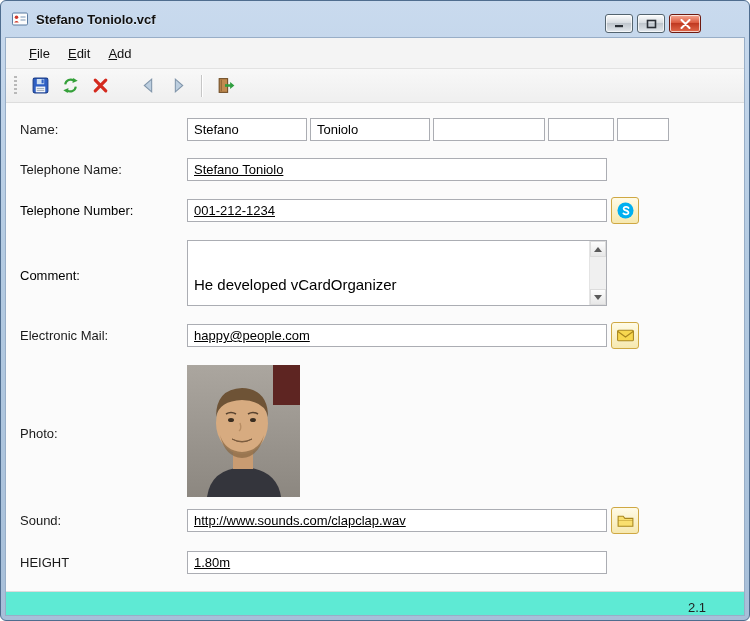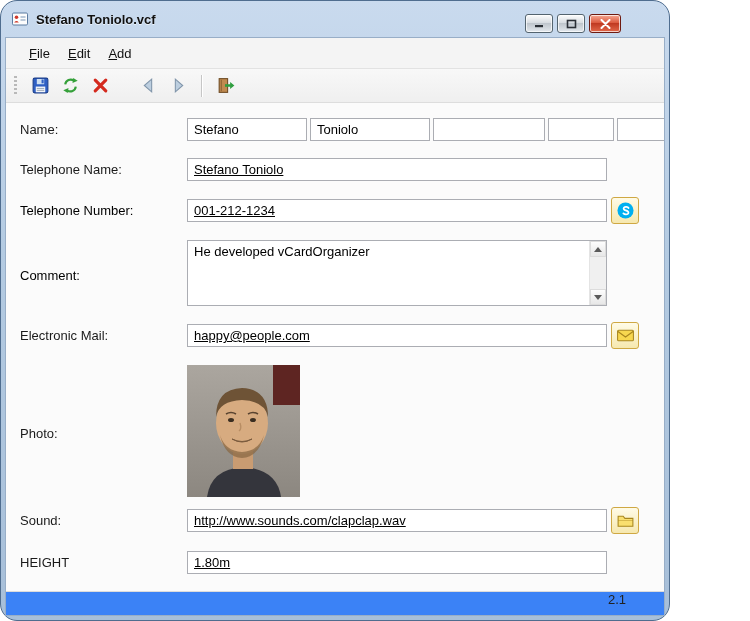--- a/index.html
+++ b/index.html
@@ -1,21 +1,21 @@
 <!DOCTYPE html>
 <html><head>
 <meta charset="utf-8">
 <style>
   * { margin:0; padding:0; box-sizing:border-box; }
   html,body { background:#ffffff; font-family:"Liberation Sans","DejaVu Sans",sans-serif; }
 
   .window {
-    position:relative; width:670px; height:621px;
+    position:relative; width:750px; height:621px;
     background:linear-gradient(180deg,#c9daee 0%,#b4cbe2 40%,#a7bfd9 100%);
-    border:1px solid #4f6d8f; border-radius:17px;
+    border:1px solid #4f6d8f; border-radius:6px;
     overflow:hidden;
   }
 
   
   .titlebar { height:36px; display:flex; align-items:center; padding:0 10px; }
   .title-icon { width:18px; height:18px; margin-right:7px; flex:0 0 auto; }
   .title-text { font-size:13px; font-weight:600; color:#101010; text-shadow:0 1px 0 rgba(255,255,255,.65); }
 
   .window-controls { position:absolute; top:13px; right:48px; display:flex; gap:4px; }
   .win-btn {
@@ -67,37 +67,37 @@
 
   .action-btn { width:28px; height:27px; margin-left:4px; cursor:pointer;
     border:1px solid #cfa843; border-radius:3px;
     background:linear-gradient(180deg,#fffbe7,#f6e8af);
     display:flex; align-items:center; justify-content:center; }
 
   .comment-box { position:relative; width:420px; height:66px;
     border:1px solid #abadb3; background:#fff; }
   .comment-box textarea { width:calc(100% - 18px); height:100%; border:none; resize:none;
     outline:none; background:transparent; padding:3px 6px;
-    font-family:"Liberation Sans","DejaVu Sans",sans-serif; font-size:13px; color:#000; overflow:hidden; }
+    font-family:"Liberation Sans","DejaVu Sans",sans-serif; font-size:15px; color:#000; overflow:hidden;margin-top:32px; }
   .vscroll { position:absolute; top:0; right:0; width:17px; height:100%;
     background:#f0f0f0; border-left:1px solid #e4e4e4;
     display:flex; flex-direction:column; justify-content:space-between; }
   .scroll-btn { height:16px; display:flex; align-items:center; justify-content:center;
     background:linear-gradient(180deg,#fdfdfd,#e7e7e7); border:1px solid #dcdcdc; cursor:pointer; }
   .tri-up { width:0; height:0; border-left:4px solid transparent; border-right:4px solid transparent;
     border-bottom:5px solid #5a5a5a; }
   .tri-down { width:0; height:0; border-left:4px solid transparent; border-right:4px solid transparent;
     border-top:5px solid #5a5a5a; }
 
   .photo-frame { width:113px; height:132px; cursor:pointer; }
   .photo-frame svg { display:block; }
 
   
-  .statusbar { height:24px; background:#3b82f6; border-top:1px solid #dcdcdc;
-    display:flex; align-items:flex-start; justify-content:flex-end; padding-right:38px; }
+  .statusbar { height:24px; background:#5eead4; border-top:1px solid #dcdcdc;
+    display:flex; align-items:flex-end; justify-content:flex-end; padding-right:38px; }
   .status-version { font-size:13px; color:#222; }
 </style>
 </head>
 <body>
 
 <div class="window">
 
   <div class="titlebar">
     <svg class="title-icon" viewBox="0 0 18 18">
       <rect x="1.5" y="3" width="15" height="12" rx="1.2" fill="#fdfdfd" stroke="#5a7aa0"></rect>

